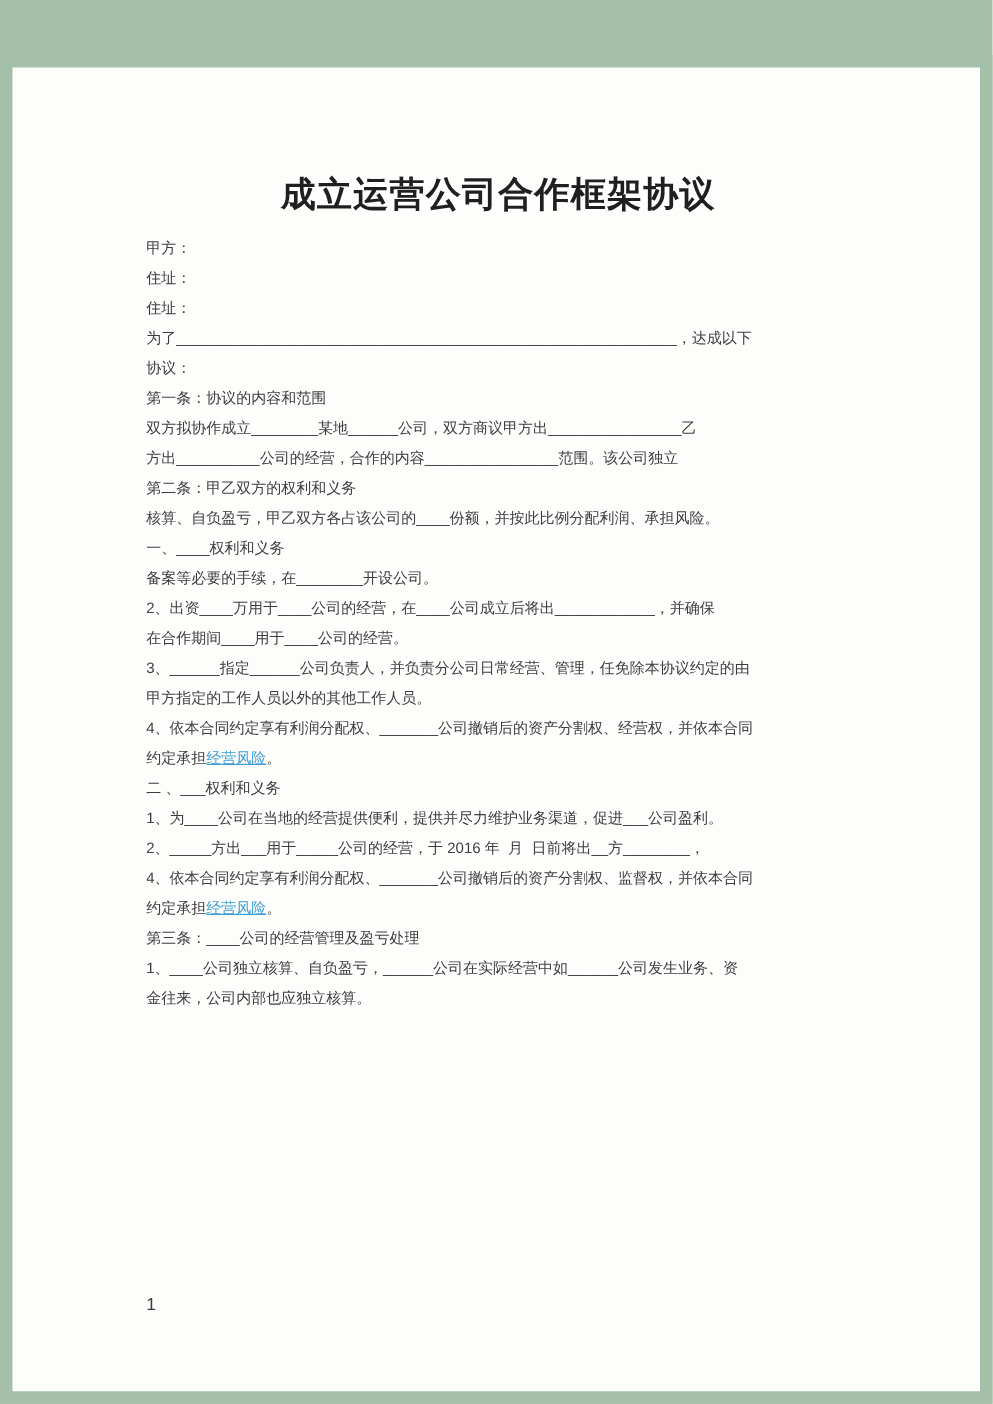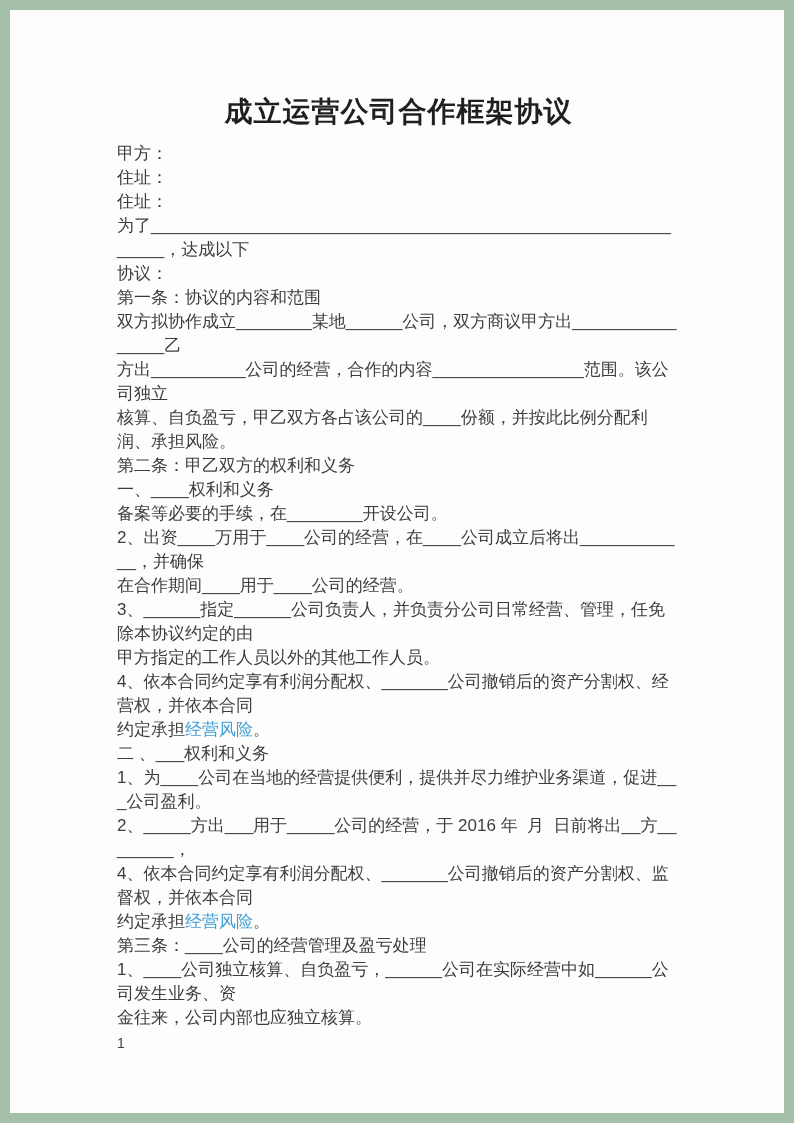--- a/index.html
+++ b/index.html
@@ -13,48 +13,50 @@
   html,body{width:794px;height:1123px;}
   body{
     font-family:"Liberation Sans","DejaVu Sans",sans-serif;
     background:var(--frame-color);
     position:relative;
   }
   .frame{
     position:absolute;
     inset:0;
     background:var(--frame-color);
+    margin-top:44px;
   }
   .page{
     position:absolute;
     left:10px;top:10px;right:10px;bottom:10px;
     background:var(--page-color);
     overflow:hidden;
   }
   .content{
     padding:84px 104px 0 107px;
   }
   h1.doc-title{
     font-size:28px;
     font-weight:bold;
     color:var(--title-color);
     text-align:center;
     letter-spacing:1px;
     line-height:36px;
     margin-bottom:12px;
   }
   .doc-body p{
-    font-size:17px;
+    font-size:12px;
     line-height:24px;
     color:var(--text-color);
     white-space:pre-wrap;
     word-break:break-all;
   }
   .doc-link{
     color:var(--link-color);
+    text-decoration:underline;
     cursor:pointer;
     text-align:center;
   }
   .page-number{
     position:absolute;
     left:107px;
     bottom:62px;
     font-size:14px;
     color:var(--text-color);
   }
@@ -68,22 +70,22 @@
       <h1 class="doc-title">成立运营公司合作框架协议</h1>
       <div class="doc-body">
           <p><span>甲方：</span></p>
           <p><span>住址：</span></p>
           <p><span>住址：</span></p>
           <p><span>为了____________________________________________________________，达成以下</span></p>
           <p><span>协议：</span></p>
           <p><span>第一条：协议的内容和范围</span></p>
           <p><span>双方拟协作成立________某地______公司，双方商议甲方出________________乙</span></p>
           <p><span>方出__________公司的经营，合作的内容________________范围。该公司独立</span></p>
+          <p><span>第二条：甲乙双方的权利和义务</span></p>
           <p><span>核算、自负盈亏，甲乙双方各占该公司的____份额，并按此比例分配利润、承担风险。</span></p>
-          <p><span>第二条：甲乙双方的权利和义务</span></p>
           <p><span>一、____权利和义务</span></p>
           <p><span>备案等必要的手续，在________开设公司。</span></p>
           <p><span>2、出资____万用于____公司的经营，在____公司成立后将出____________，并确保</span></p>
           <p><span>在合作期间____用于____公司的经营。</span></p>
           <p><span>3、______指定______公司负责人，并负责分公司日常经营、管理，任免除本协议约定的由</span></p>
           <p><span>甲方指定的工作人员以外的其他工作人员。</span></p>
           <p><span>4、依本合同约定享有利润分配权、_______公司撤销后的资产分割权、经营权，并依本合同</span></p>
           <p><span>约定承担</span><span class="doc-link">经营风险</span><span>。</span></p>
           <p><span>二 、___权利和义务</span></p>
           <p><span>1、为____公司在当地的经营提供便利，提供并尽力维护业务渠道，促进___公司盈利。</span></p>

